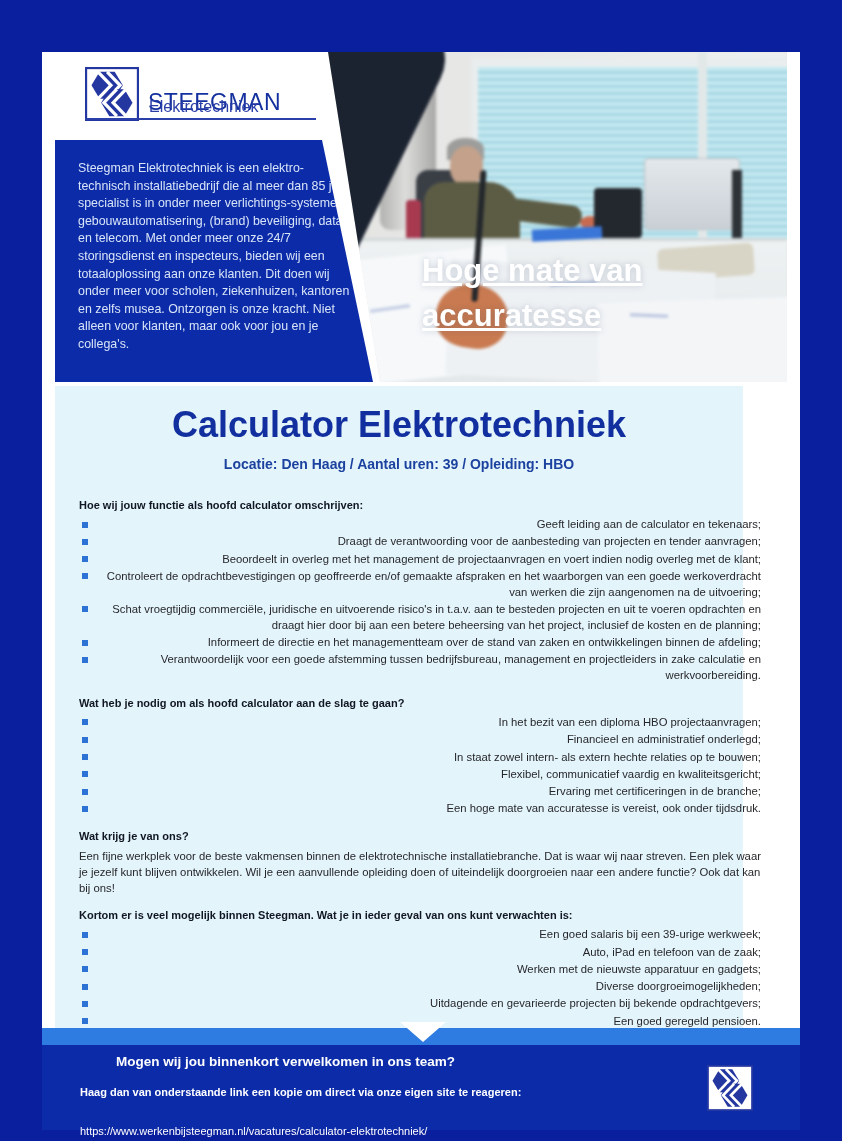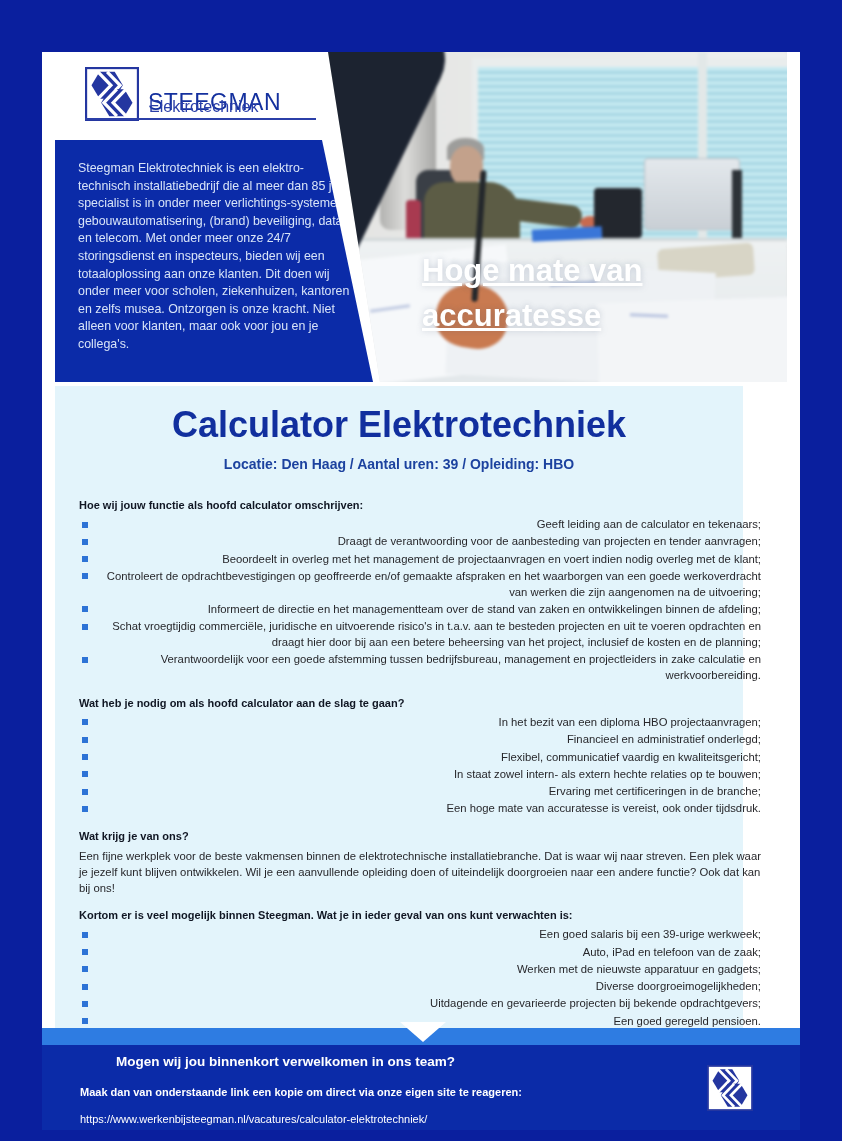--- a/index.html
+++ b/index.html
@@ -68,21 +68,21 @@
   .bullet{position:absolute;left:3px;top:4.5px;width:6px;height:6px;background:var(--bullet,#2d73d6);}
   .section-para{font-size:11.3px;line-height:16px;color:#27272b;margin:2px 0 0 0;}
 
   
   .band{position:absolute;left:0;top:976px;width:758px;height:17px;background:var(--accent-band,#2e7ce2);}
   .down-arrow{position:absolute;left:358px;top:-6px;width:0;height:0;
     border-left:23px solid transparent;border-right:23px solid transparent;border-top:20px solid #ffffff;}
   .footer{position:absolute;left:0;top:993px;width:758px;height:85px;background:var(--panel,#0b2ba8);}
   .footer-question{position:absolute;left:38px;top:9px;font-size:13.5px;font-weight:bold;color:#ffffff;padding-left:36px;}
   .footer-instruction{position:absolute;left:38px;top:41px;font-size:11px;font-weight:bold;color:#ffffff;}
-  .footer-url{position:absolute;left:38px;top:68px;font-size:11px;color:#ffffff;text-decoration:none;}
+  .footer-url{position:absolute;left:38px;top:80px;font-size:11px;color:#ffffff;text-decoration:none;}
   .footer-logo{position:absolute;left:665px;top:20px;width:46px;height:46px;}
 </style>
 </head>
 <body>
 
 <div class="page">
 
   <div class="logo-box">
     <svg viewBox="0 0 100 100" width="54" height="54">
       <rect x="2" y="2" width="96" height="96" fill="#ffffff" stroke="#2436a0" stroke-width="4"></rect>
@@ -144,32 +144,32 @@
     <h1 class="vacancy-title">Calculator Elektrotechniek</h1>
     <div class="vacancy-meta">Locatie: Den Haag / Aantal uren: 39 / Opleiding: HBO</div>
     <div class="sections" id="sections">
         <section>
           <h3 class="section-heading">Hoe wij jouw functie als hoofd calculator omschrijven:</h3>
           <ul>
             <li><span class="bullet"></span><span>Geeft leiding aan de calculator en tekenaars;</span></li>
             <li><span class="bullet"></span><span>Draagt de verantwoording voor de aanbesteding van projecten en tender aanvragen;</span></li>
             <li><span class="bullet"></span><span>Beoordeelt in overleg met het management de projectaanvragen en voert indien nodig overleg met de klant;</span></li>
             <li><span class="bullet"></span><span>Controleert de opdrachtbevestigingen op geoffreerde en/of gemaakte afspraken en het waarborgen van een goede werkoverdracht van werken die zijn aangenomen na de uitvoering;</span></li>
+            <li><span class="bullet"></span><span>Schat vroegtijdig commerciële, juridische en uitvoerende risico's in t.a.v. aan te besteden projecten en uit te voeren opdrachten en draagt hier door bij aan een betere beheersing van het project, inclusief de kosten en de planning;</span></li>
             <li><span class="bullet"></span><span>Informeert de directie en het managementteam over de stand van zaken en ontwikkelingen binnen de afdeling;</span></li>
-            <li><span class="bullet"></span><span>Schat vroegtijdig commerciële, juridische en uitvoerende risico's in t.a.v. aan te besteden projecten en uit te voeren opdrachten en draagt hier door bij aan een betere beheersing van het project, inclusief de kosten en de planning;</span></li>
             <li><span class="bullet"></span><span>Verantwoordelijk voor een goede afstemming tussen bedrijfsbureau, management en projectleiders in zake calculatie en werkvoorbereiding.</span></li>
           </ul>
         </section>
         <section>
           <h3 class="section-heading">Wat heb je nodig om als hoofd calculator aan de slag te gaan?</h3>
           <ul>
             <li><span class="bullet"></span><span>In het bezit van een diploma HBO projectaanvragen;</span></li>
             <li><span class="bullet"></span><span>Financieel en administratief onderlegd;</span></li>
+            <li><span class="bullet"></span><span>In staat zowel intern- als extern hechte relaties op te bouwen;</span></li>
             <li><span class="bullet"></span><span>Flexibel, communicatief vaardig en kwaliteitsgericht;</span></li>
-            <li><span class="bullet"></span><span>In staat zowel intern- als extern hechte relaties op te bouwen;</span></li>
             <li><span class="bullet"></span><span>Ervaring met certificeringen in de branche;</span></li>
             <li><span class="bullet"></span><span>Een hoge mate van accuratesse is vereist, ook onder tijdsdruk.</span></li>
           </ul>
         </section>
         <section>
           <h3 class="section-heading">Wat krijg je van ons?</h3>
           <p class="section-para">Een fijne werkplek voor de beste vakmensen binnen de elektrotechnische installatiebranche. Dat is waar wij naar streven. Een plek waar je jezelf kunt blijven ontwikkelen. Wil je een aanvullende opleiding doen of uiteindelijk doorgroeien naar een andere functie? Ook dat kan bij ons!</p>
         </section>
         <section>
           <h3 class="section-heading">Kortom er is veel mogelijk binnen Steegman. Wat je in ieder geval van ons kunt verwachten is:</h3>
@@ -183,21 +183,21 @@
           </ul>
         </section>
       </div>
   </div>
 
   <div class="band">
     <div class="down-arrow"></div>
   </div>
   <div class="footer">
     <div class="footer-question">Mogen wij jou binnenkort verwelkomen in ons team?</div>
-    <div class="footer-instruction">Maak dan van onderstaande link een kopie om direct via onze eigen site te reageren:</div>
+    <div class="footer-instruction">Haag dan van onderstaande link een kopie om direct via onze eigen site te reageren:</div>
     <a class="footer-url" href="#">https://www.werkenbijsteegman.nl/vacatures/calculator-elektrotechniek/</a>
     <div class="footer-logo">
       <svg viewBox="0 0 100 100" width="46" height="46">
         <rect x="2" y="2" width="96" height="96" fill="#ffffff" stroke="#2436a0" stroke-width="4"></rect>
         <polygon fill="#2436a0" points="12,34 27,9 55,9 70,34 55,59 27,59"></polygon>
         <polyline points="24,9 48,34 24,59" stroke="#ffffff" stroke-width="6" fill="none"></polyline>
         <polyline points="41,9 65,34 41,59" stroke="#ffffff" stroke-width="6" fill="none"></polyline>
         <g transform="rotate(180 50 50)">
           <polygon fill="#2436a0" points="12,34 27,9 55,9 70,34 55,59 27,59"></polygon>
           <polyline points="24,9 48,34 24,59" stroke="#ffffff" stroke-width="6" fill="none"></polyline>

